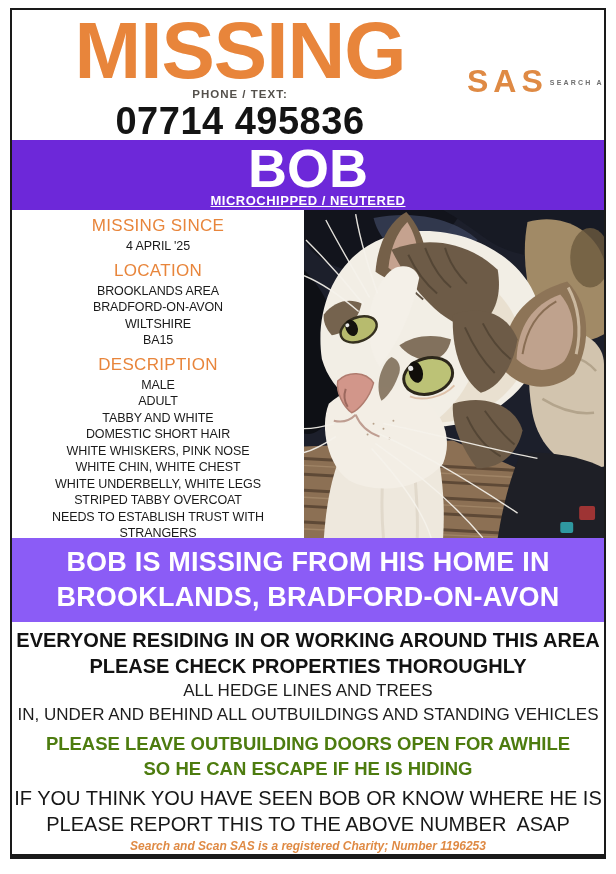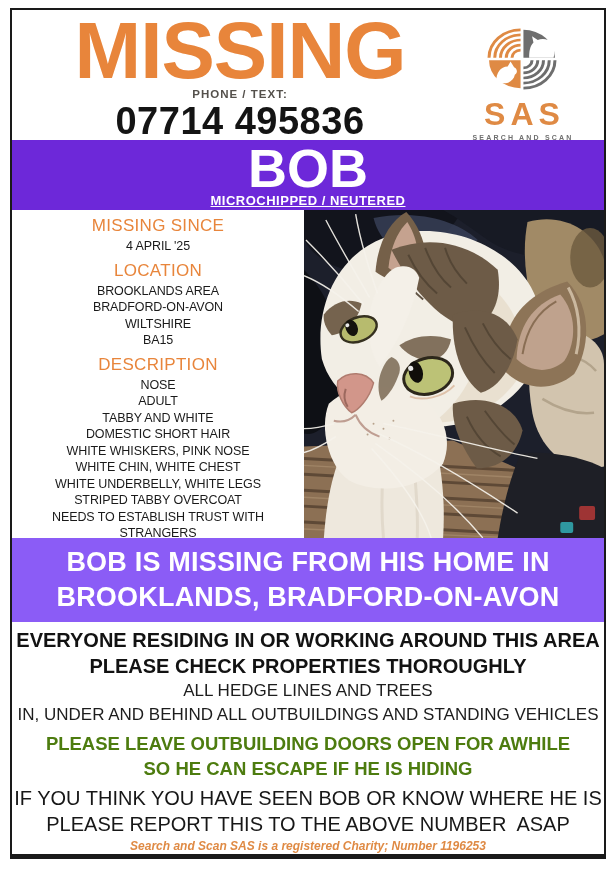--- a/index.html
+++ b/index.html
@@ -7,21 +7,21 @@
   .poster{position:relative;margin:8px auto 0;width:596px;height:851px;box-sizing:border-box;
           border:2px solid #1a1a1a;border-bottom-width:5px;background:#fff;overflow:hidden;}
 
   
   .header{display:flex;align-items:center;padding:6px 22px 0 6px;height:124px;}
   .header-left{flex:1;text-align:center;min-width:0;}
   .title{font-size:80px;line-height:72px;font-weight:700;color:#E8853B;letter-spacing:-1px;}
   .phone-label{font-size:11.5px;font-weight:700;color:#54504b;letter-spacing:1px;line-height:13px;margin-top:1px;}
   .phone-number{font-size:38px;font-weight:700;color:#141414;line-height:40px;letter-spacing:.5px;}
 
-  .logo{width:120px;display:flex;flex-direction:column;align-items:center;padding-top:6px;}
+  .logo{width:120px;display:flex;flex-direction:row;align-items:center;padding-top:6px;}
   .logo-mark{display:block;}
   .logo-name{font-size:32px;font-weight:700;color:#DF8A44;letter-spacing:5px;line-height:33px;padding-left:5px;margin-top:1px;}
   .logo-tagline{font-size:7px;font-weight:700;color:#6f6f6f;letter-spacing:2.2px;margin-top:3px;padding-left:2px;white-space:nowrap;}
 
   
   .name-banner{height:70px;background:#6d28d9;color:#fff;display:flex;flex-direction:column;
                align-items:center;justify-content:center;}
   .pet-name{font-size:54px;font-weight:700;line-height:50px;}
   .pet-status{font-size:13px;font-weight:700;letter-spacing:.5px;line-height:15px;text-decoration:underline;}
 
@@ -104,21 +104,21 @@
       <div class="info-heading first">MISSING SINCE</div>
       <div class="info-line">4 APRIL '25</div>
 
       <div class="info-heading">LOCATION</div>
       <div class="info-line">BROOKLANDS AREA</div>
       <div class="info-line">BRADFORD-ON-AVON</div>
       <div class="info-line">WILTSHIRE</div>
       <div class="info-line">BA15</div>
 
       <div class="info-heading">DESCRIPTION</div>
-      <div class="info-line">NOSE</div>
+      <div class="info-line">MALE</div>
       <div class="info-line">ADULT</div>
       <div class="info-line">TABBY AND WHITE</div>
       <div class="info-line">DOMESTIC SHORT HAIR</div>
       <div class="info-line">WHITE WHISKERS, PINK NOSE</div>
       <div class="info-line">WHITE CHIN, WHITE CHEST</div>
       <div class="info-line">WHITE UNDERBELLY, WHITE LEGS</div>
       <div class="info-line">STRIPED TABBY OVERCOAT</div>
       <div class="info-line">NEEDS TO ESTABLISH TRUST WITH STRANGERS</div>
     </div>
 

